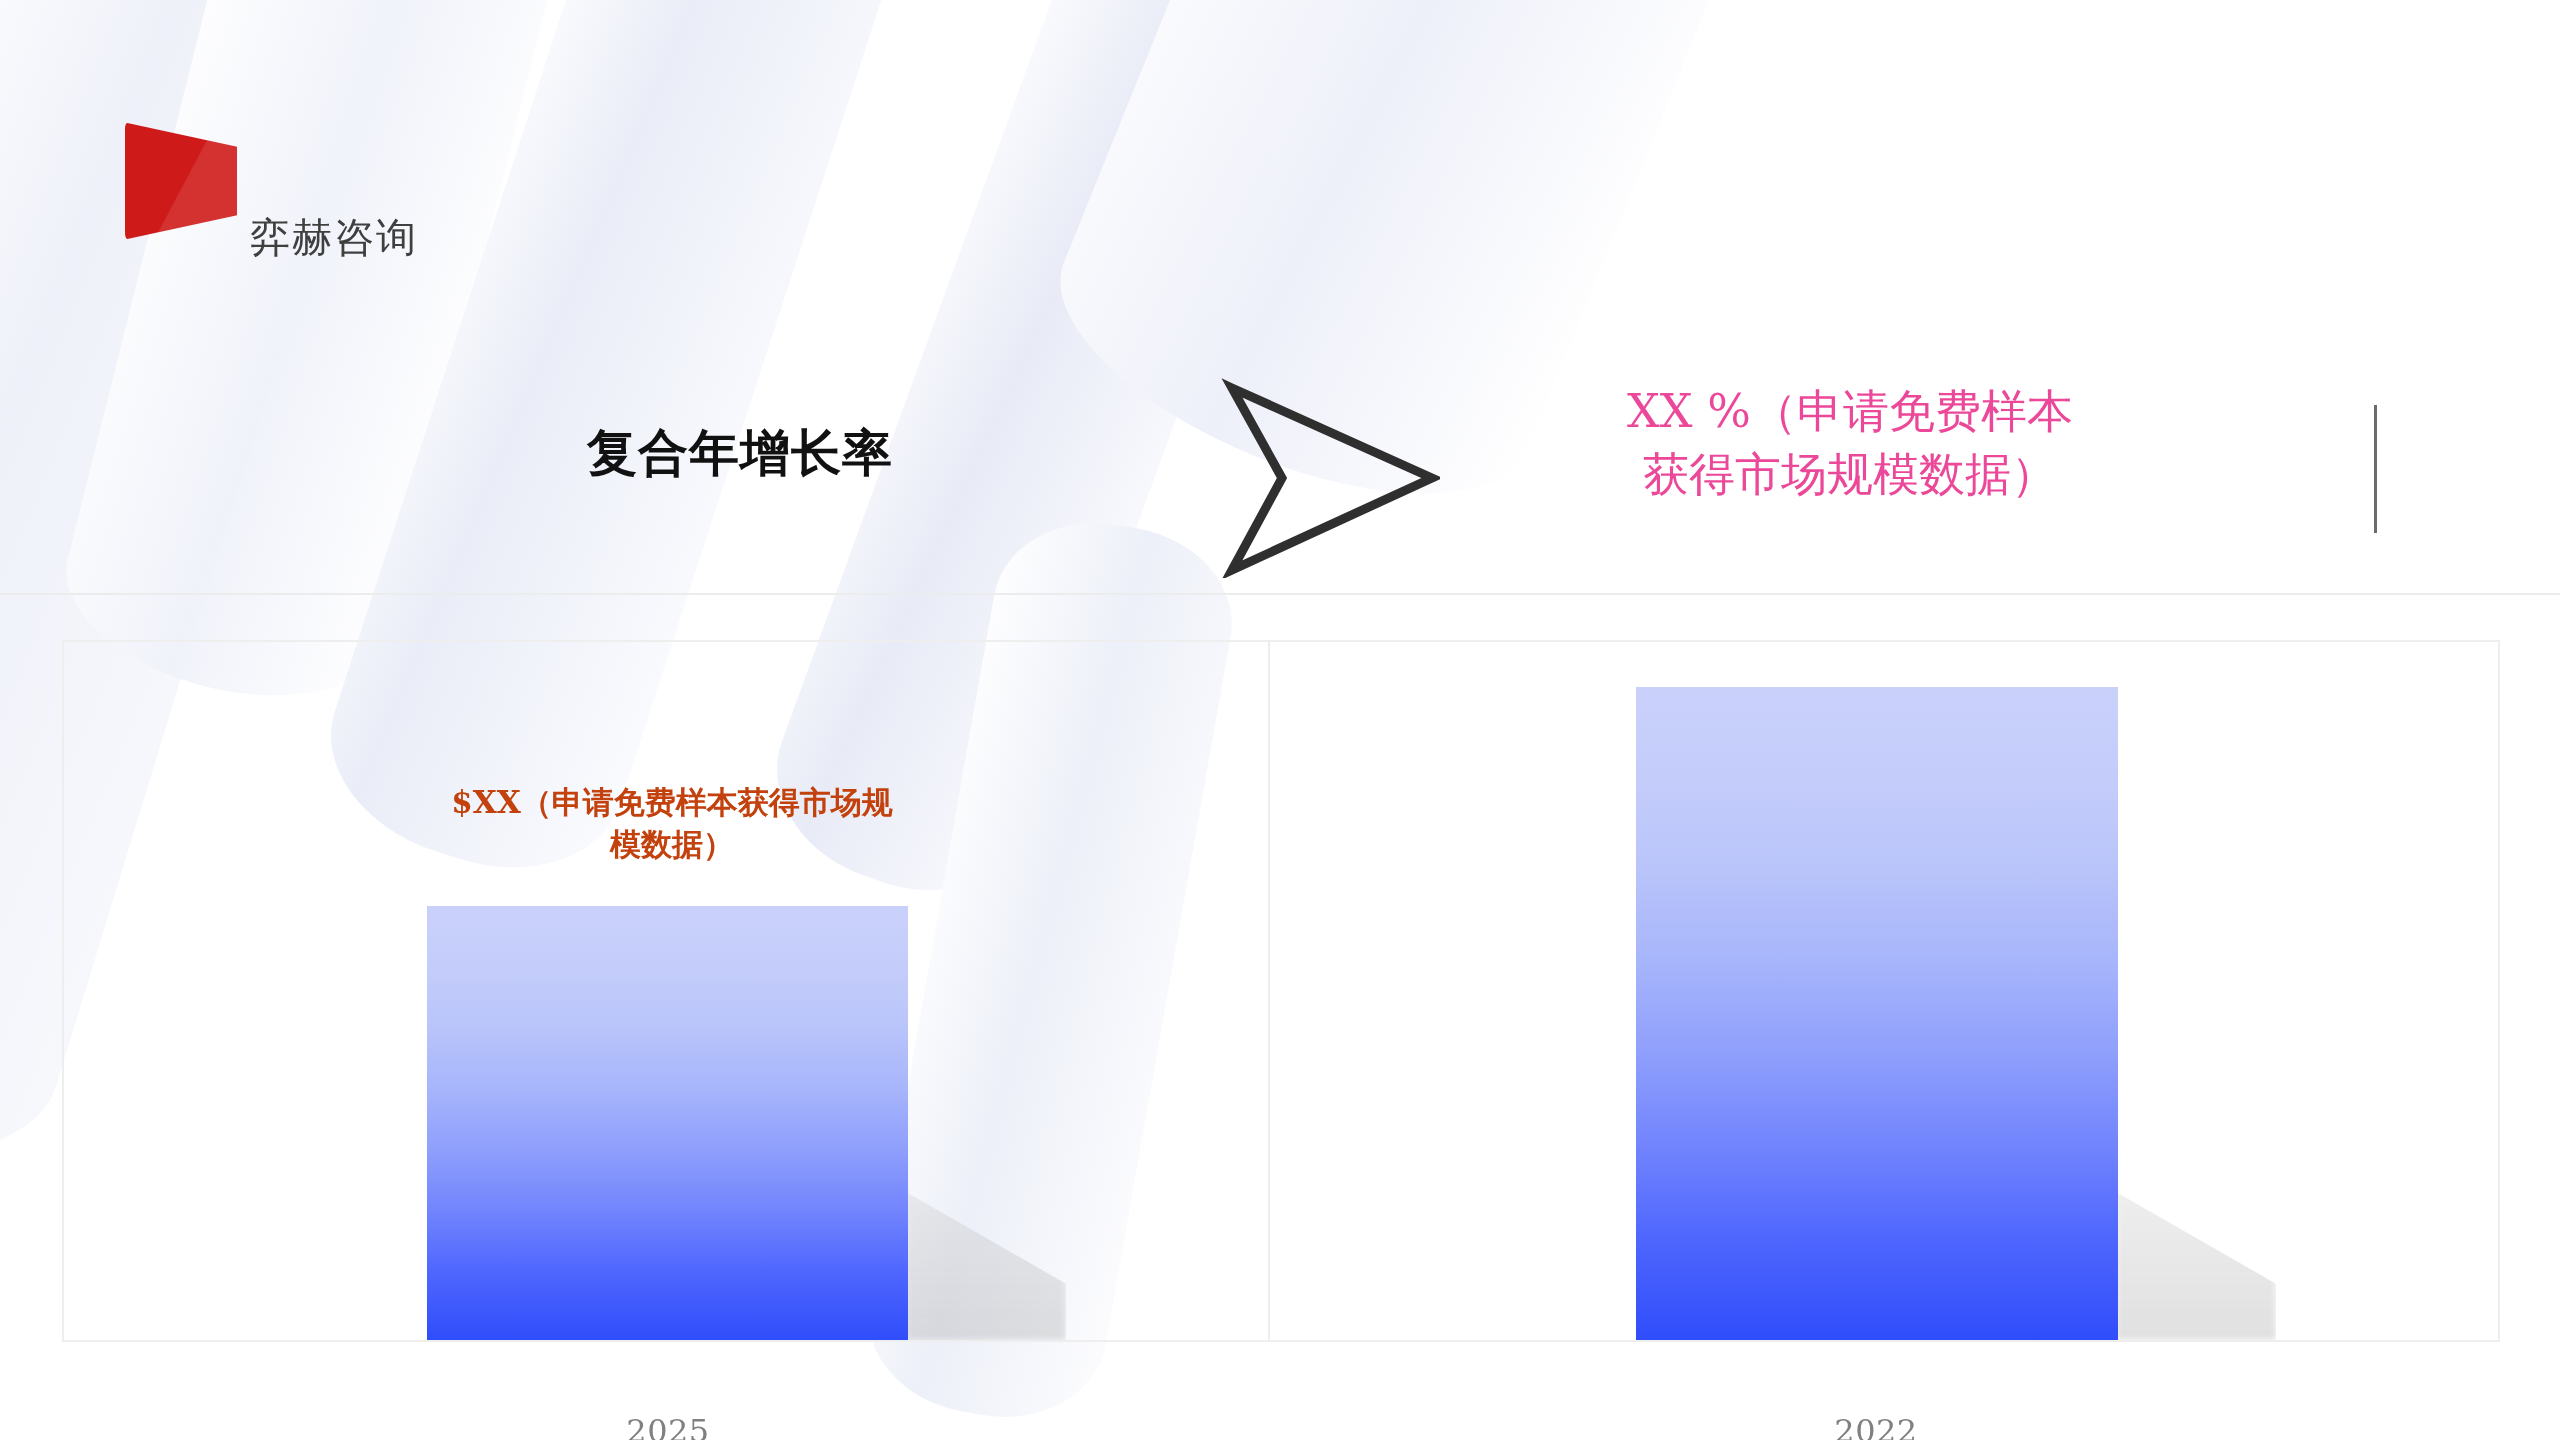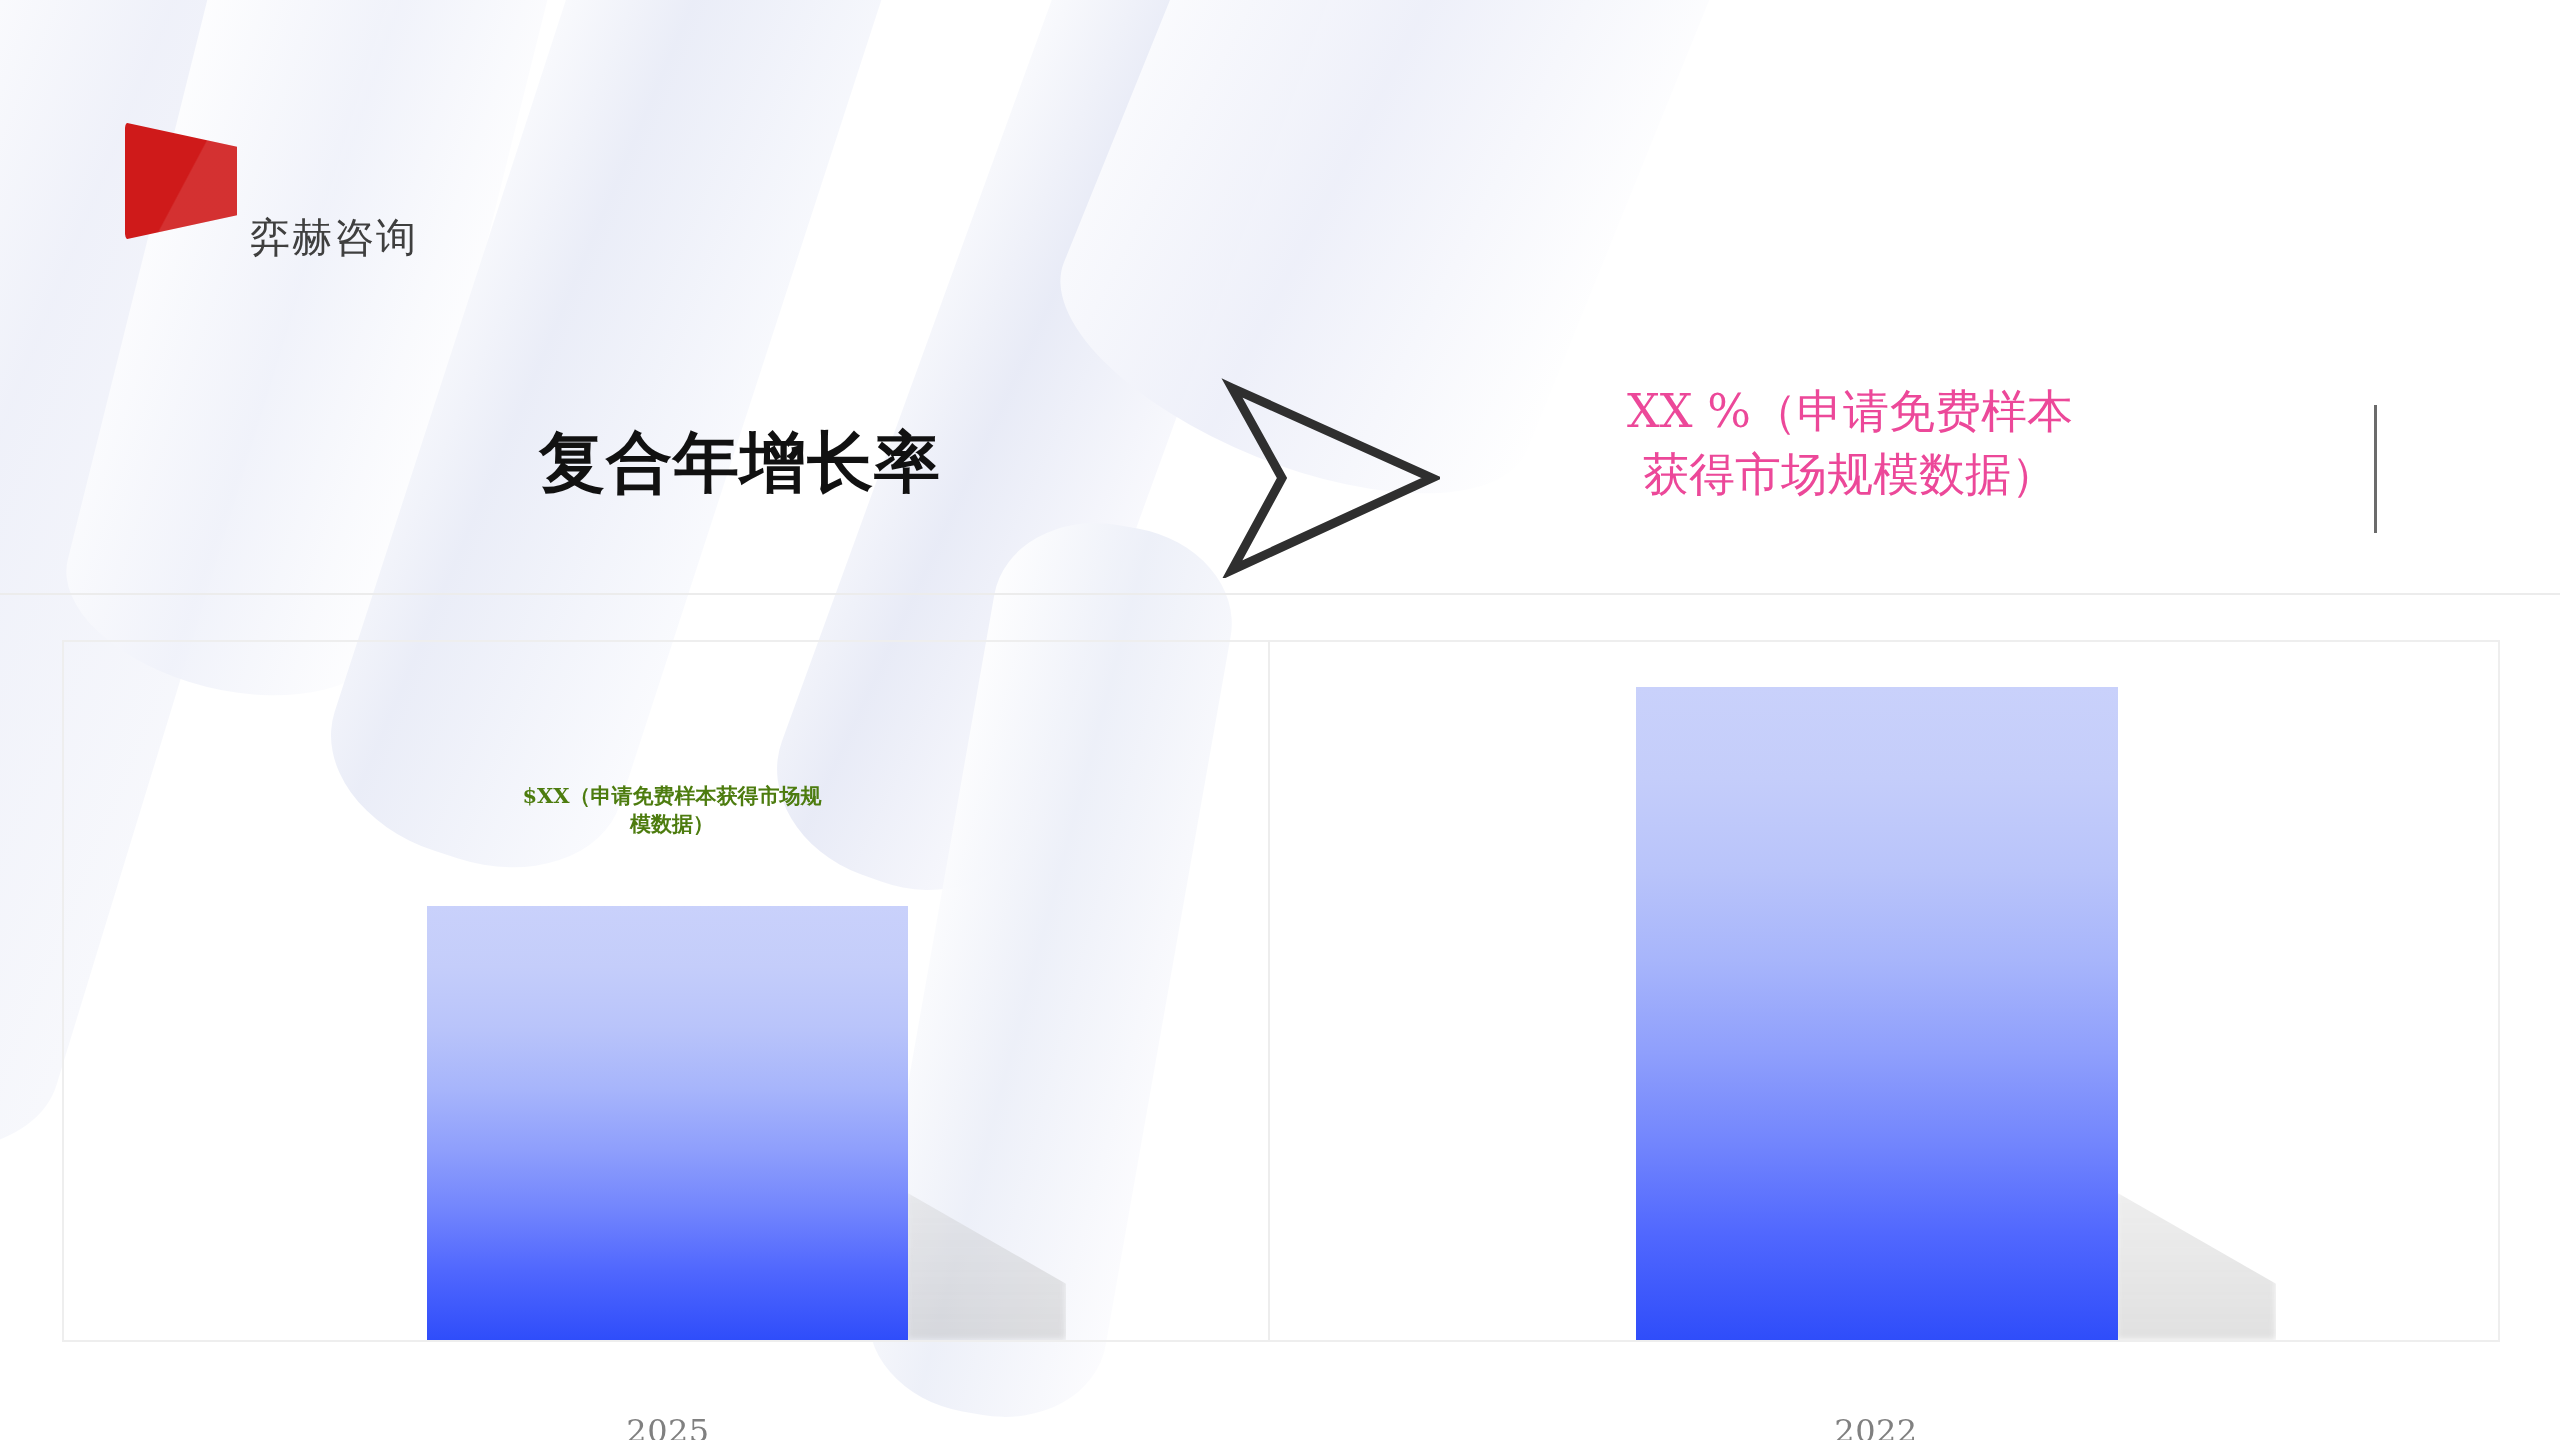--- a/index.html
+++ b/index.html
@@ -145,21 +145,21 @@
     position: absolute;
     left: 520px;
     top: 420px;
     width: 440px;
     text-align: center;
     font-family: "DejaVu Serif", serif;
     font-weight: 700;
     color: #111111;
     line-height: 1.30;
   }
-  #cagr-block .l1 { font-size: 66px; letter-spacing: 1px; }
+  #cagr-block .l1 { font-size: 50px; letter-spacing: 1px; }
   #cagr-block .l2 { font-size: 50px; letter-spacing: 0px; }
 
   
   #growth-arrow {
     position: absolute;
     left: 1220px;
     top: 378px;
     width: 220px;
     height: 200px;
   }
@@ -267,23 +267,23 @@
   }
 
   
   #bar-2025-label {
     position: absolute;
     left: 442px;
     top: 782px;
     width: 460px;
     text-align: center;
     font-family: "DejaVu Serif", serif;
-    font-size: 21px;
+    font-size: 31px;
     font-weight: 700;
-    color: #4d7c0f;
+    color: #c2410c;
     line-height: 1.34;
   }
 
   
   .cat-label {
     position: absolute;
     top: 1412px;
     width: 300px;
     text-align: center;
     font-family: "DejaVu Serif", serif;

